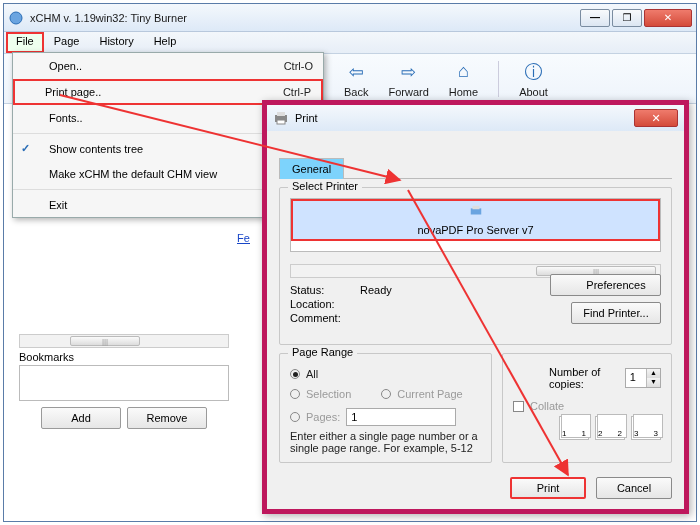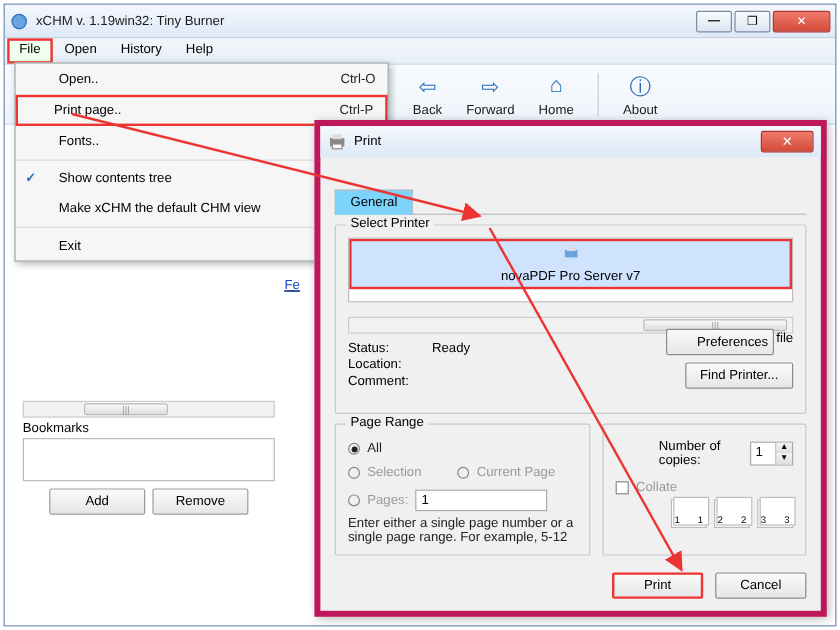--- a/index.html
+++ b/index.html
@@ -114,21 +114,21 @@
     <div class="title">xCHM v. 1.19win32: Tiny Burner</div>
     <div class="win-btns">
       <div class="win-btn min"></div>
       <div class="win-btn max"></div>
       <div class="win-btn close"></div>
     </div>
   </div>
 
   <div class="menubar">
     <div class="mi active">File</div>
-    <div class="mi">Open</div>
+    <div class="mi">Page</div>
     <div class="mi">History</div>
     <div class="mi">Help</div>
   </div>
 
   <div class="toolbar">
     <div class="tb-btn">
       <div class="tb-icon">⇦</div>
       <span>Back</span>
     </div>
     <div class="tb-btn">
@@ -232,21 +232,21 @@
         <span></span>
         <span>Comment:</span>
         <span></span>
       </div>
       <div class="right-col">
         <div class="chk-inline">
           <span class="cb"></span>
           <span>Print to file</span>
         </div>
         <div style="height:0"></div>
-        <div class="wbtn" style="width:90px;position:absolute;top:-2px;right:16px;padding-left:31px;">Preferences</div>
+        <div class="wbtn" style="width:111px;position:absolute;top:-2px;right:0;padding-left:31px;">Preferences</div>
         <div class="wbtn" style="width:90px;position:absolute;top:26px;right:0;">Find Printer...</div>
       </div>
     </div>
 
     <div class="pr-row">
       <div class="gbox pr-left">
         <div class="legend">Page Range</div>
         <div class="radio-row">
             <span class="radio on"></span>
             <span>All</span>

